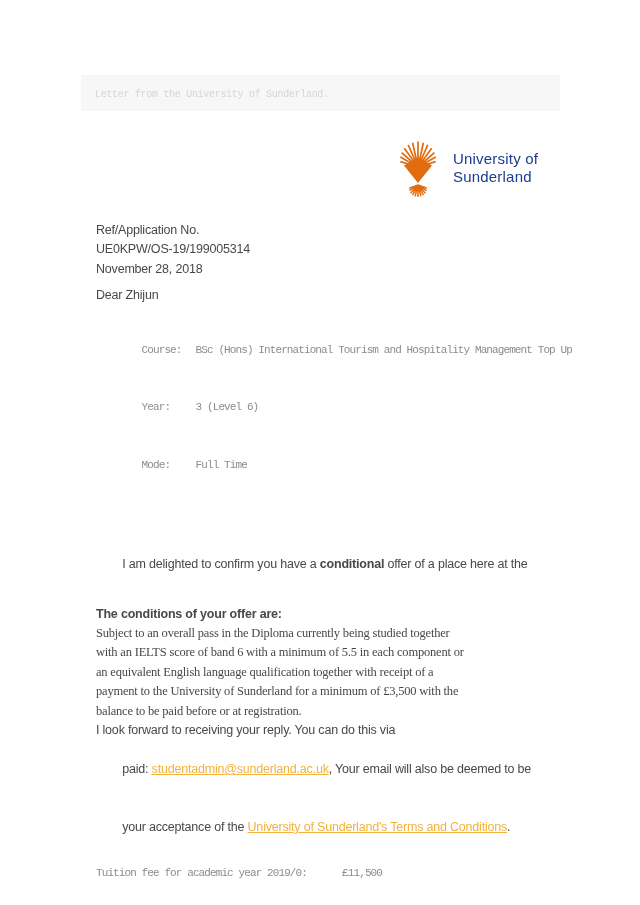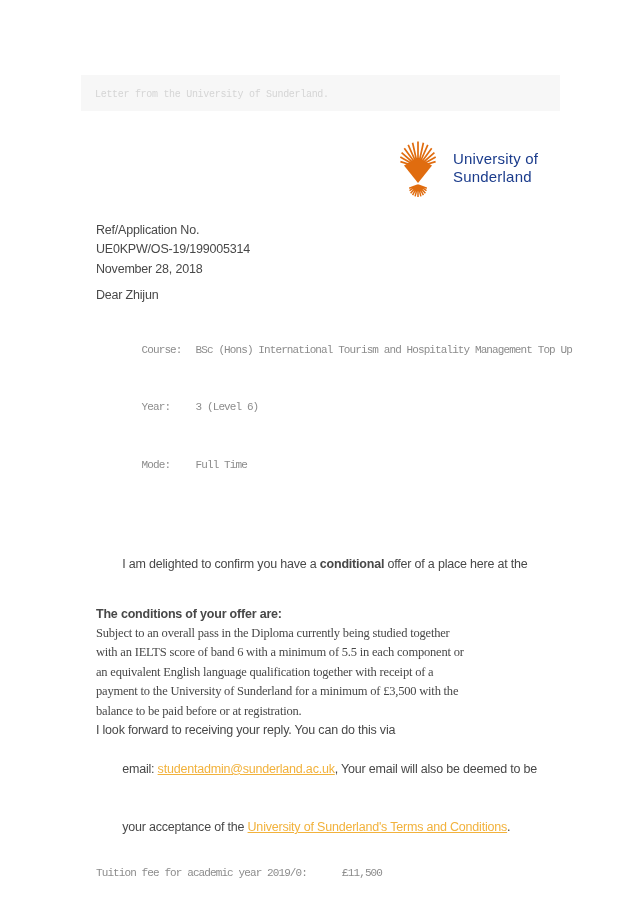--- a/index.html
+++ b/index.html
@@ -102,21 +102,21 @@
 
     <div class="plain-lines">Subject to an overall pass in the Diploma currently being studied together
 with an IELTS score of band 6 with a minimum of 5.5 in each component or
 an equivalent English language qualification together with receipt of a
 payment to the University of Sunderland for a minimum of £3,500 with the
 balance to be paid before or at registration.</div>
 
     <div class="blk-p3">
       <div class="line">I look forward to receiving your reply. You can do this via</div>
       <div class="line">
-        <span>email: </span><a class="lnk">studentadmin@sunderland.ac.uk</a><span>, Your email will also be deemed to be</span>
+        <span>paid: </span><a class="lnk">studentadmin@sunderland.ac.uk</a><span>, Your email will also be deemed to be</span>
       </div>
       <div class="line">
         <span>your acceptance of the </span><a class="lnk">University of Sunderland's Terms and Conditions</a><span>.</span>
       </div>
     </div>
 
     <div class="blk-fees mono">
       <div class="fee-row">
         <span class="fee-label">Tuition fee for academic year 2019/0:</span>
         <span class="fee-amount">£11,500</span>

